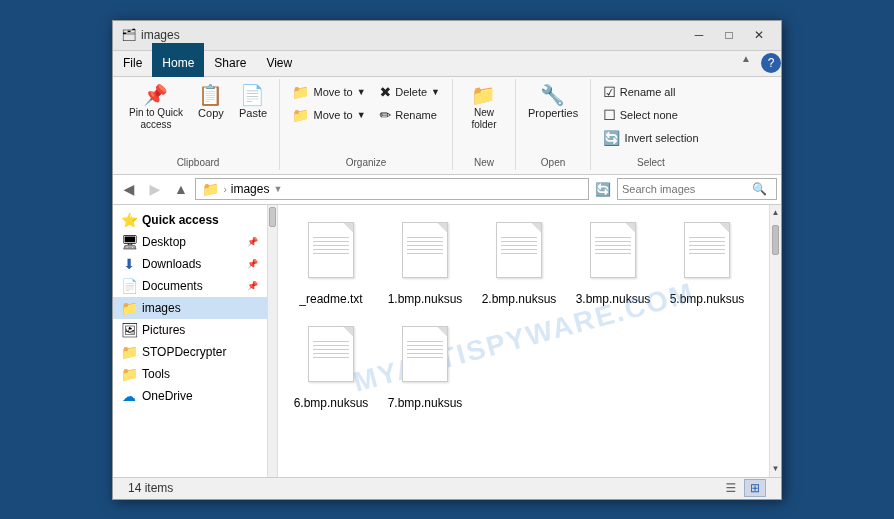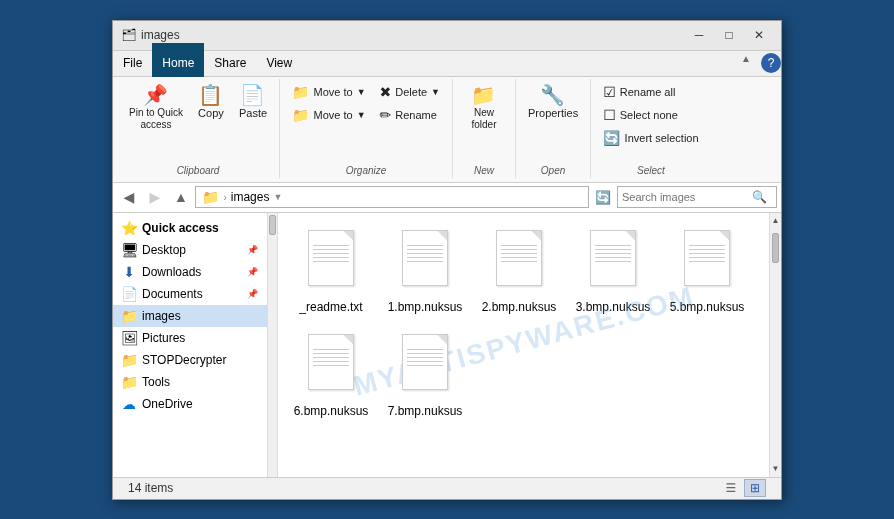--- a/index.html
+++ b/index.html
@@ -100,23 +100,22 @@
     .ribbon-group:last-child { border-right: none; }
     .ribbon-group-items {
       display: flex;
       align-items: flex-start;
       gap: 2px;
       flex: 1;
     }
     .ribbon-group-label {
       font-size: 10px;
       color: #555;
-      margin-top: 16px;
+      margin-top: 8px;
       text-align: left;
-      font-style: italic;
     }
     .ribbon-btn {
       display: flex;
       flex-direction: column;
       align-items: center;
       padding: 3px 5px;
       cursor: pointer;
       border: 1px solid transparent;
       border-radius: 2px;
       min-width: 40px;

